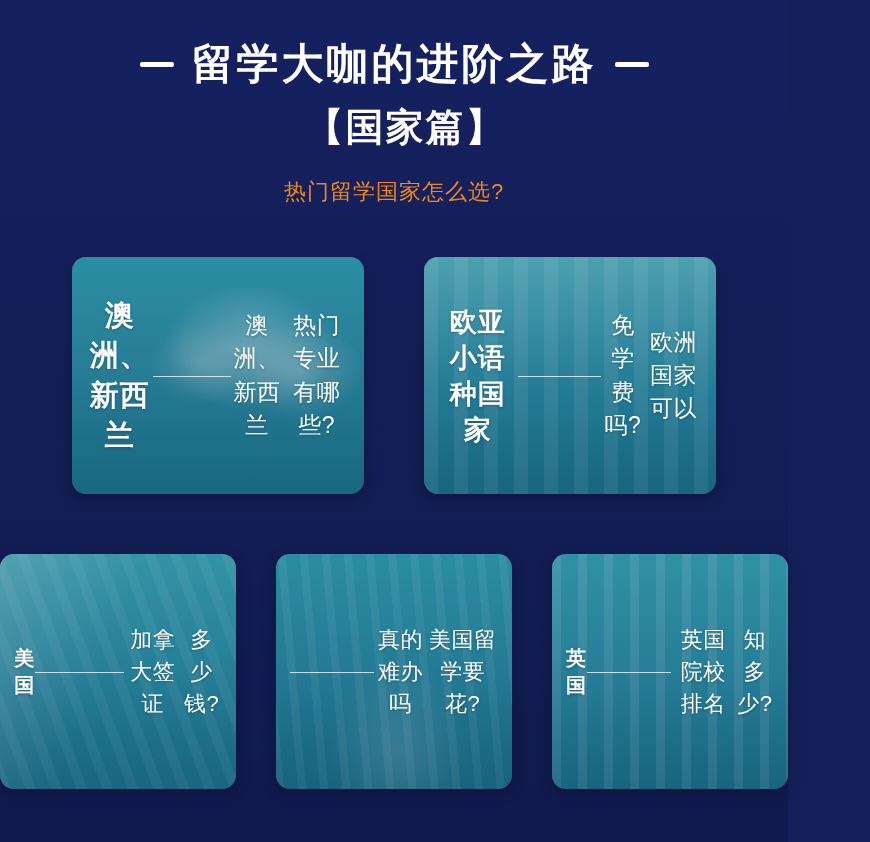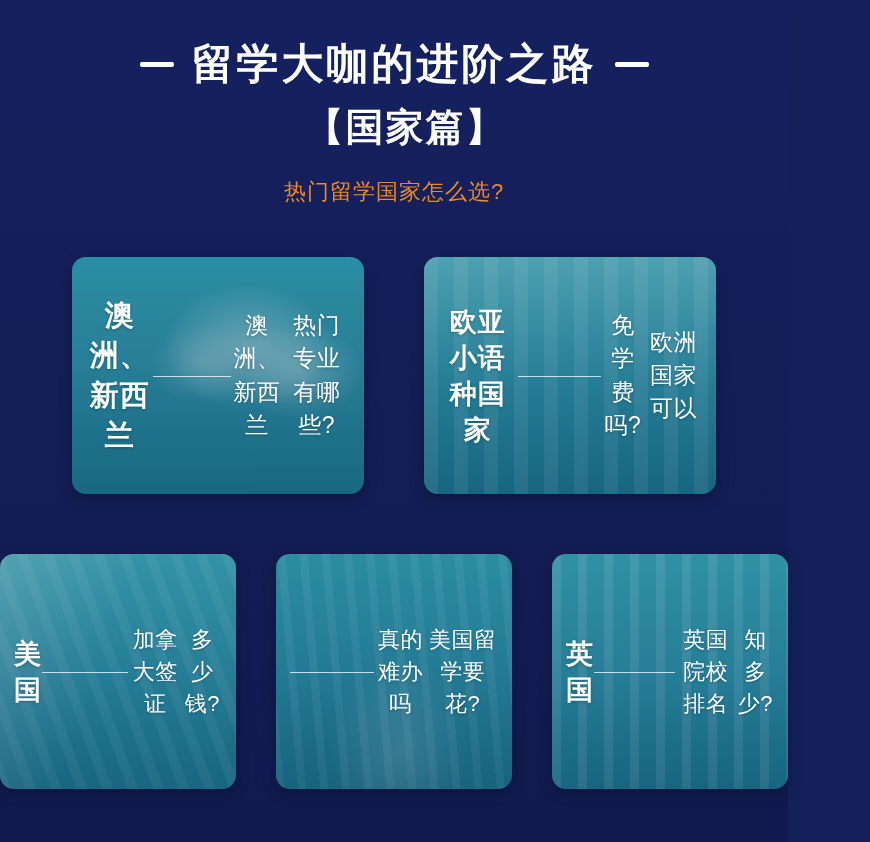--- a/index.html
+++ b/index.html
@@ -160,21 +160,21 @@
     background: rgba(255,255,255,0.75);
     margin: 14px 0 13px 0;
   }
   .card-text {
     font-size: 23px;
     color: #ffffff;
     line-height: 1.45;
     letter-spacing: 0.5px;
     text-shadow: 0 1px 3px rgba(0,0,0,0.25);
   }
-  .card-sm .card-heading { font-size: 27px; }
+  .card-sm .card-heading { font-size: 20px; }
   .card-sm .card-text { font-size: 22px; }
   .card-sm .divider { width: 84%; margin: 11px 0 10px 0; }
 </style>
 </head>
 <body>
 
 <div class="page">
 
   <div class="header">
     <div class="title-row">

